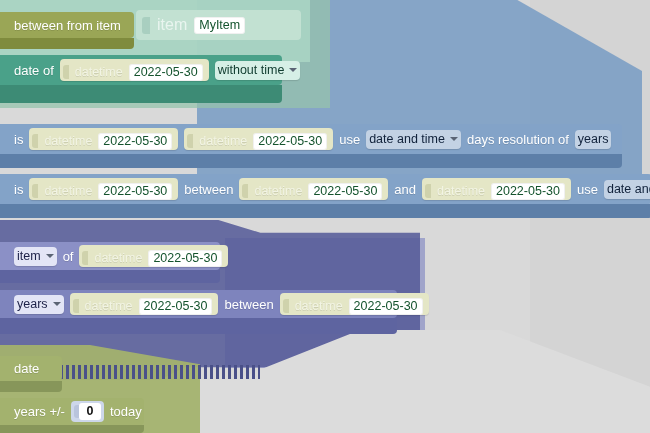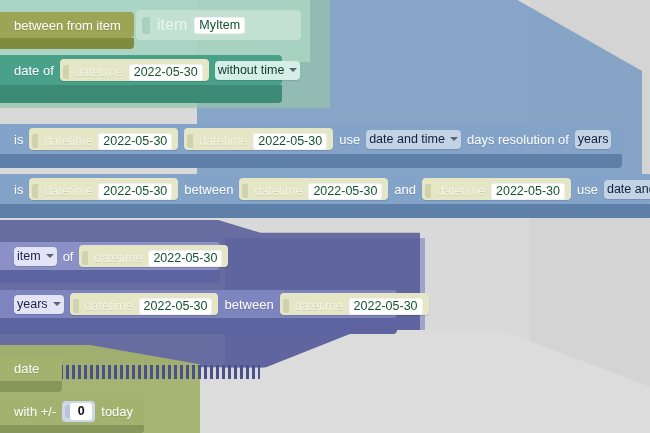--- a/index.html
+++ b/index.html
@@ -258,21 +258,21 @@
     </span>
   </div>
   <div class="shadow-strip c-purple-d" style="left:-8px;top:318px;width:405px;height:16px;"></div>
 
   <div class="block c-green" style="left:-8px;top:356px;width:70px;height:25px;padding-left:22px;">
     <span class="lbl">date</span>
   </div>
   <div class="shadow-strip c-green-d" style="left:-8px;top:381px;width:70px;height:11px;"></div>
 
   <div class="block c-green" style="left:-8px;top:398px;width:152px;height:27px;padding-left:22px;">
-    <span class="lbl">with +/-</span>
+    <span class="lbl">years +/-</span>
     <span class="numsocket">
       <span class="tab"></span>
       <span class="field-num">0</span>
     </span>
     <span class="lbl">today</span>
   </div>
   <div class="shadow-strip c-green-d" style="left:-8px;top:425px;width:152px;height:8px;"></div>
 
 </div>
 

